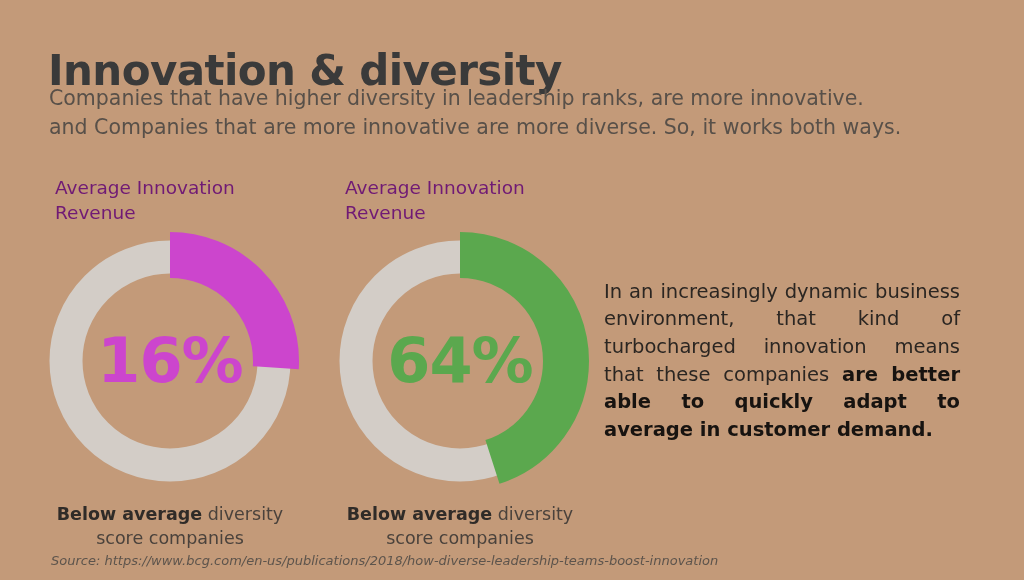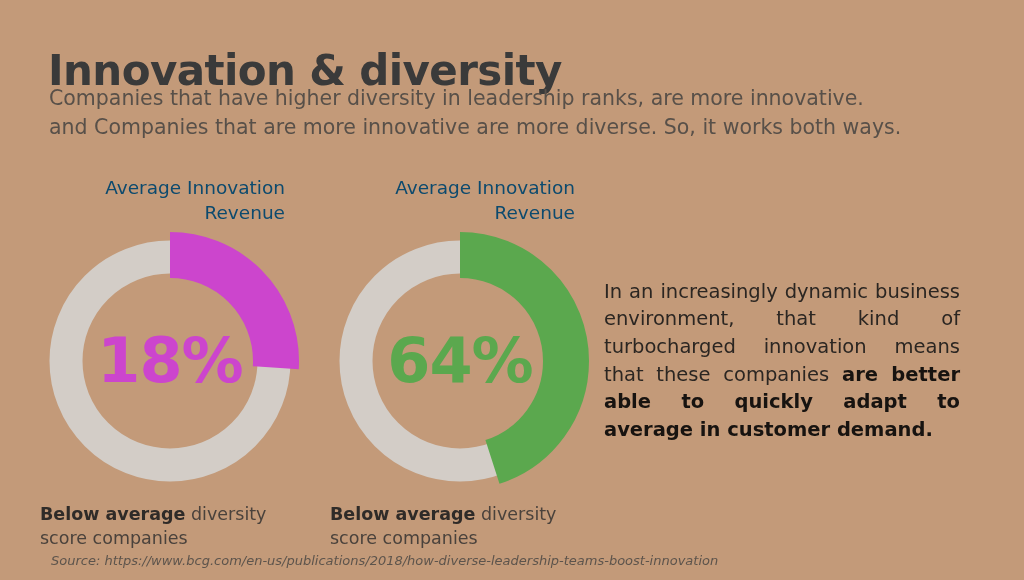--- a/index.html
+++ b/index.html
@@ -49,23 +49,23 @@
   
   .donut-block {
     position: absolute;
     top: 176px;
     width: 300px;
   }
   .donut-block.left  { left: 20px; }
   .donut-block.right { left: 310px; }
 
   .donut-caption-top {
-    text-align: right;
+    text-align: left;
     font-size: 18.5px;
-    color: #0c4a6e;
+    color: #701a75;
     line-height: 1.34;
     margin: 0 auto;
     width: 230px;
   }
 
   .donut-wrap {
     position: relative;
     width: 250px;
     height: 250px;
     margin: 10px auto 0 auto;
@@ -88,20 +88,21 @@
     justify-content: center;
     font-size: 62px;
     font-weight: 700;
     letter-spacing: -1px;
     pointer-events: none;
   }
   .donut-value.magenta { color: #cc45cd; }
   .donut-value.green   { color: #5ba84e; }
 
   .donut-caption-bottom {
+    text-align: center;
     font-size: 17.5px;
     color: #4a423c;
     line-height: 1.38;
     margin: 16px auto 0 auto;
     width: 260px;
   }
   .donut-caption-bottom b {
     font-weight: 700;
     color: #2f2b28;
   }
@@ -149,21 +150,21 @@
   <div class="donut-block left">
     <div class="donut-caption-top">Average Innovation Revenue</div>
 
     <div class="donut-wrap">
       <svg viewBox="0 0 250 250" aria-hidden="true">
 
         <circle cx="125" cy="125" r="104" fill="none" stroke="#d3cdc7" stroke-width="33"></circle>
 
         <circle cx="125" cy="125" r="106" fill="none" stroke="#cc45cd" stroke-width="46" stroke-dasharray="173.16 492.85" stroke-dashoffset="0" transform="rotate(-90 125 125)"></circle>
       </svg>
-      <div class="donut-value magenta">18%</div>
+      <div class="donut-value magenta">16%</div>
     </div>
 
     <div class="donut-caption-bottom">
       <b>Below average</b><span> diversity score companies</span>
     </div>
   </div>
 
   <div class="donut-block right">
     <div class="donut-caption-top">Average Innovation Revenue</div>
 

